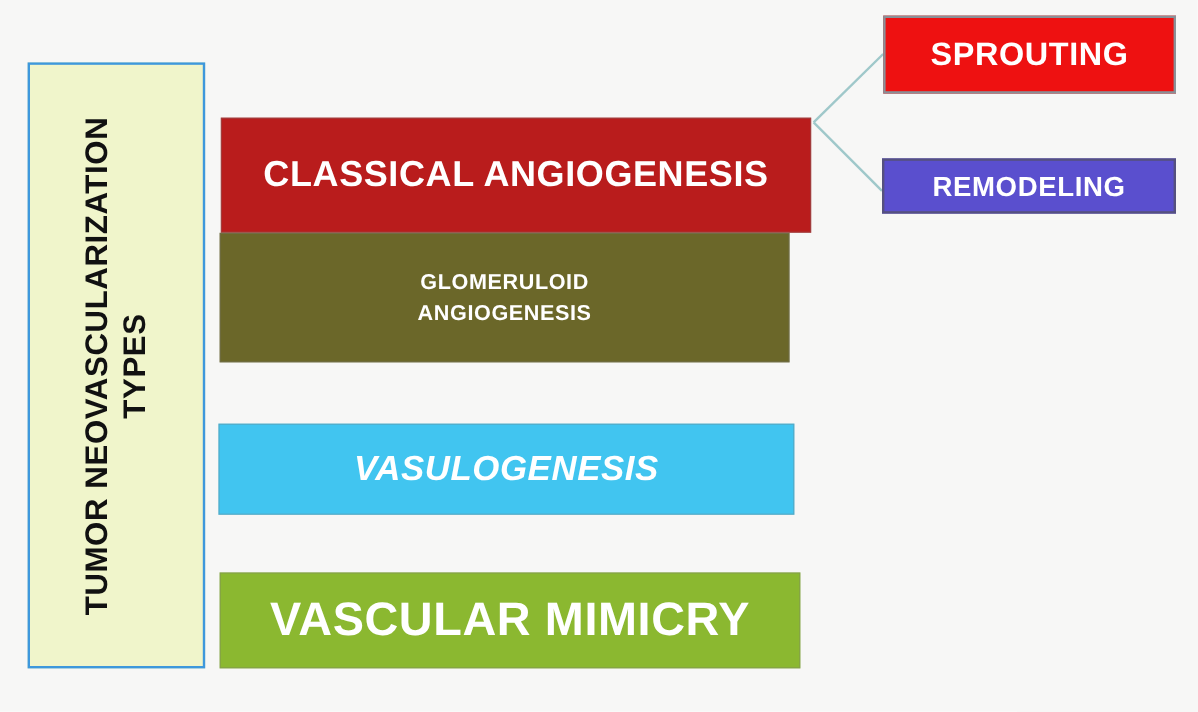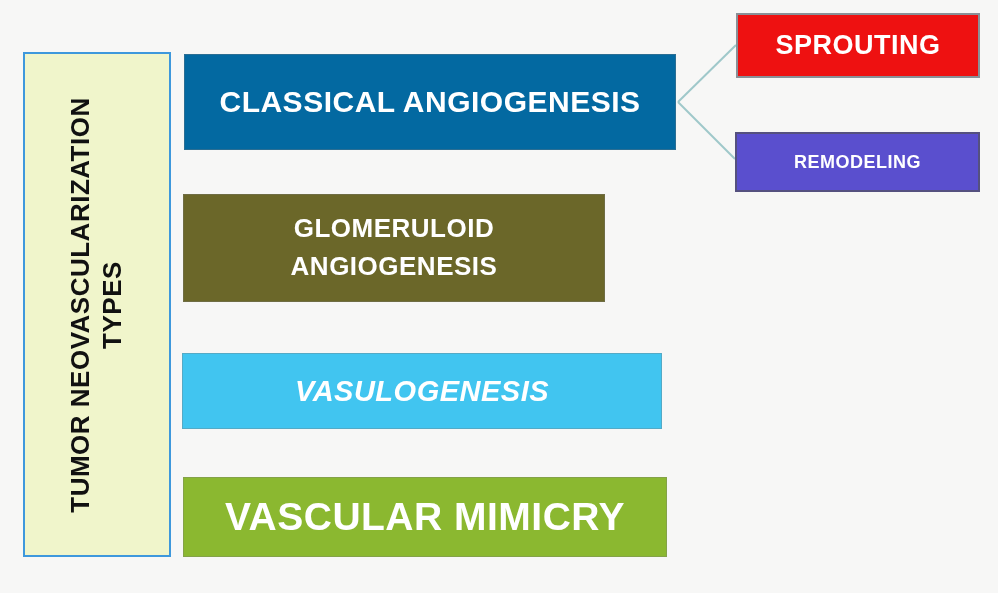--- a/index.html
+++ b/index.html
@@ -48,38 +48,38 @@
     justify-content: center;
     text-align: center;
     color: #ffffff;
     font-weight: bold;
     letter-spacing: 0.5px;
     border: 1px solid rgba(120,120,120,0.35);
   }
   .type-box .lines span { display: block; }
 
   #box-classical   { left: 184px; top: 54px;  width: 492px; height: 96px;  font-size: 30px; }
-  #box-glomeruloid { left: 183px; top: 194px; width: 422px; height: 108px; font-size: 26px; line-height: 1.45; }
+  #box-glomeruloid { left: 183px; top: 194px; width: 475px; height: 108px; font-size: 18px; line-height: 1.45; }
   #box-vasulogenesis { left: 182px; top: 353px; width: 480px; height: 76px; font-size: 29px; font-style: italic; }
   #box-mimicry     { left: 183px; top: 477px; width: 484px; height: 80px;  font-size: 39px; }
 
   
   .sub-box {
     position: absolute;
     display: flex;
     align-items: center;
     justify-content: center;
     text-align: center;
     color: #ffffff;
     font-weight: bold;
     letter-spacing: 0.5px;
     border: 2px solid #000000;
   }
   #box-sprouting  { left: 736px; top: 13px;  width: 244px; height: 65px; font-size: 27px; }
-  #box-remodeling { left: 735px; top: 132px; width: 245px; height: 60px; font-size: 18px; border-color: #55517f; text-align: center; }
+  #box-remodeling { left: 735px; top: 132px; width: 245px; height: 46px; font-size: 23px; border-color: #55517f; text-align: center; }
 
   
   .connectors {
     position: absolute;
     left: 0; top: 0;
     width: 998px; height: 593px;
     pointer-events: none;
   }
 </style>
 </head>
@@ -94,21 +94,21 @@
         <span>TYPES</span>
       </div>
     </div>
   </div>
 
   <svg class="connectors" viewBox="0 0 998 593">
     <line x1="678" y1="102" x2="736" y2="45" stroke-width="2" stroke="#9fc8ca"></line>
     <line x1="678" y1="102" x2="735" y2="159" stroke-width="2" stroke="#9fc8ca"></line>
   </svg>
 
-  <div class="type-box" id="box-classical" style="background-color: #0369a1;">
+  <div class="type-box" id="box-classical" style="background-color: #b91c1c; margin-top: 44px;">
     <span>CLASSICAL ANGIOGENESIS</span>
   </div>
 
   <div class="type-box" id="box-glomeruloid" style="background-color: rgb(107, 103, 41);">
     <div class="lines">
       <span>GLOMERULOID</span>
       <span>ANGIOGENESIS</span>
     </div>
   </div>
 

